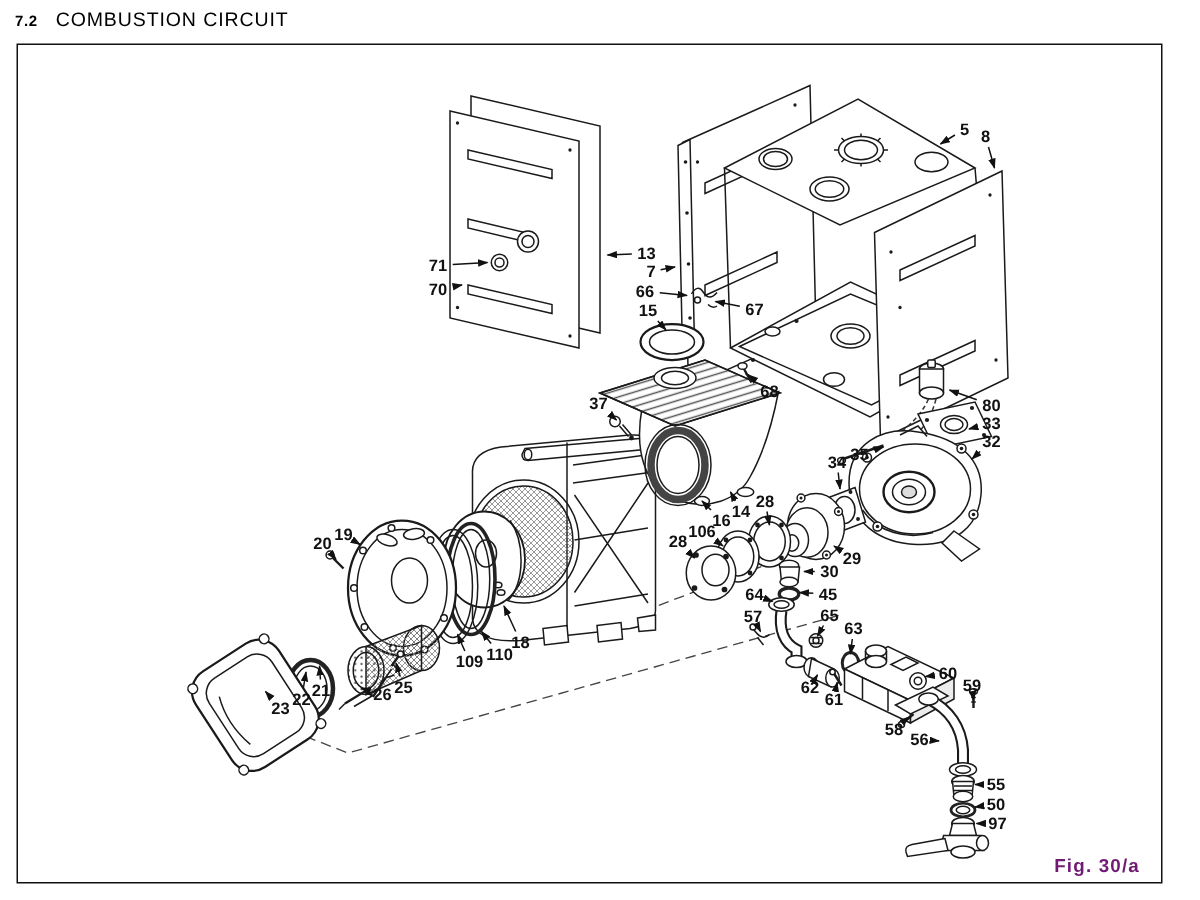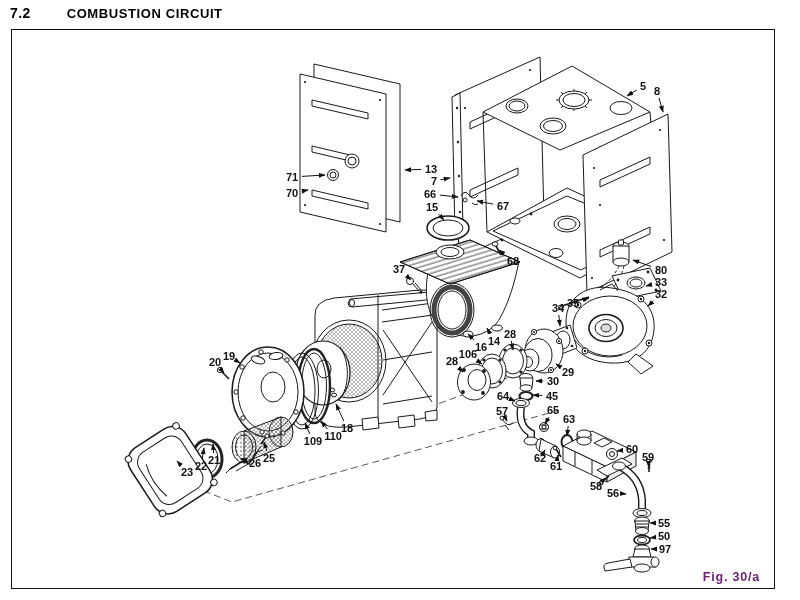--- a/index.html
+++ b/index.html
@@ -1,22 +1,22 @@
 <!DOCTYPE html>
 <html><head>
 <meta charset="utf-8">
 <style>
   html,body{margin:0;padding:0;}
   body{
     width:800px;height:600px;position:relative;background:#fff;
     font-family:"Liberation Sans",sans-serif;overflow:hidden;
   }
   .header{position:absolute;top:4px;left:10px;width:780px;color:#000;}
-  .header .sec{font-weight:bold;font-size:14px;letter-spacing:.4px;}
-  .header .ttl{font-weight:bold;font-size:13px;letter-spacing:.6px;margin-left:36px;}
+  .header .sec{font-weight:bold;font-size:10px;letter-spacing:.4px;}
+  .header .ttl{font-weight:normal;font-size:13px;letter-spacing:.6px;margin-left:12px;}
   .frame{
     position:absolute;left:11px;top:29px;width:762px;height:558px;
     border:1.6px solid #111;background:#fff;
   }
   svg.diagram{position:absolute;left:0;top:0;width:800px;height:600px;}
   .figcap{
     position:absolute;right:40px;bottom:16px;
     font-weight:bold;font-size:12.5px;letter-spacing:.8px;color:#701a75;
   }
   

